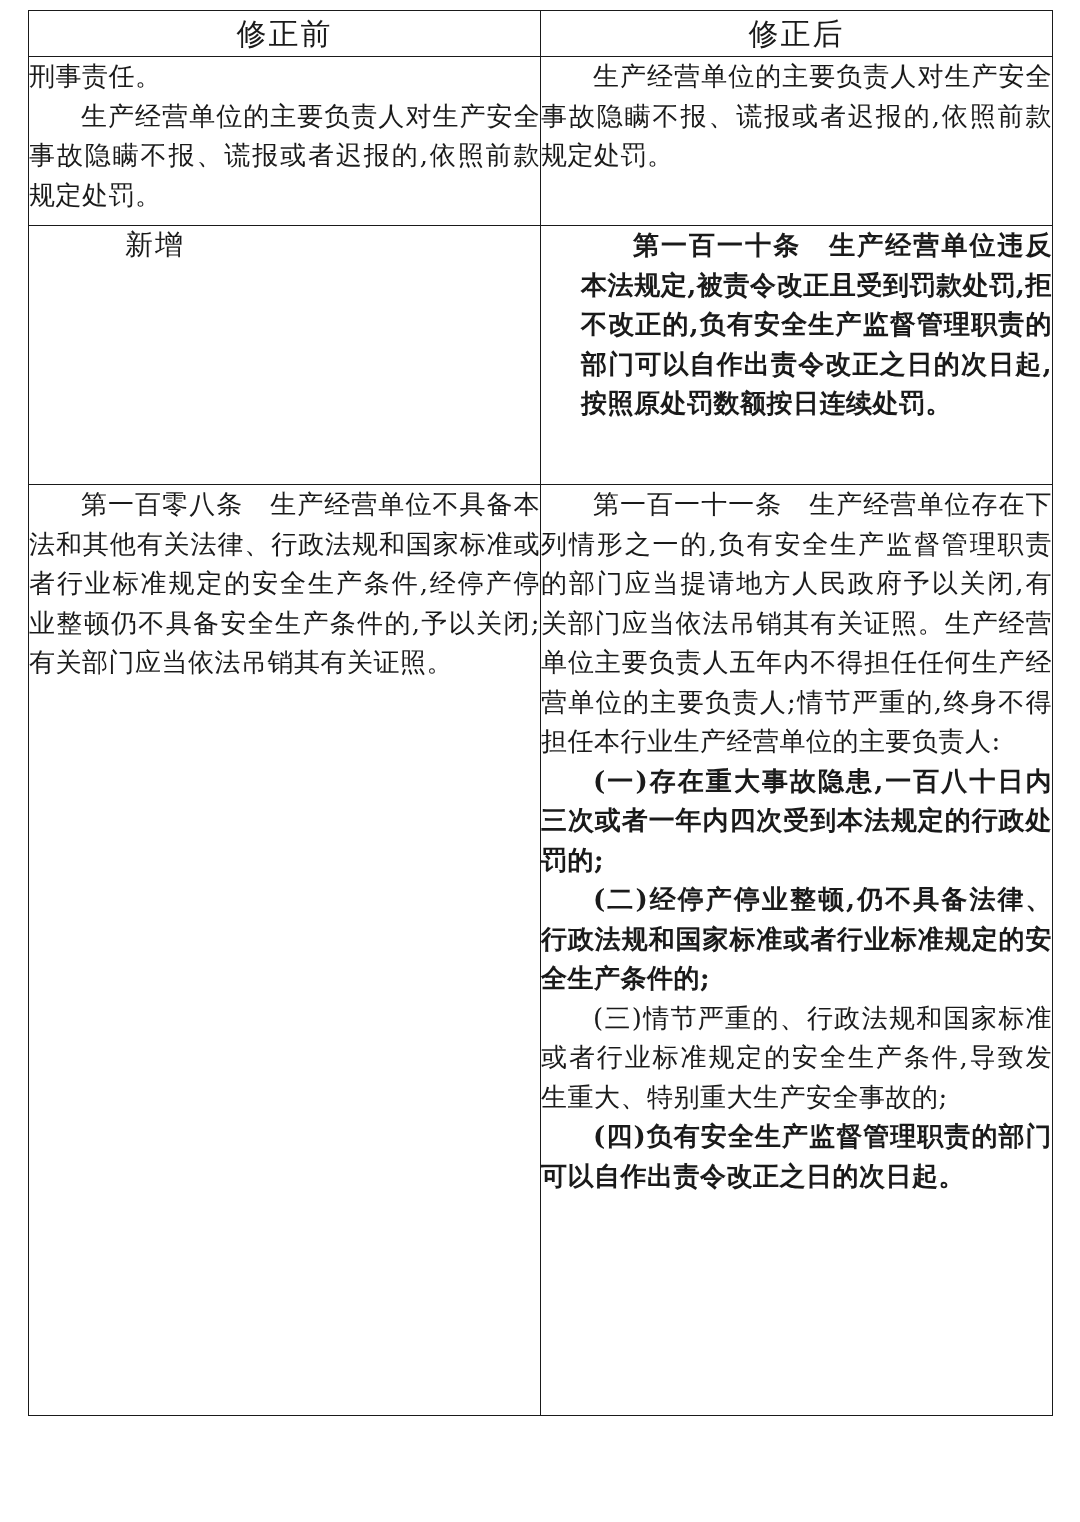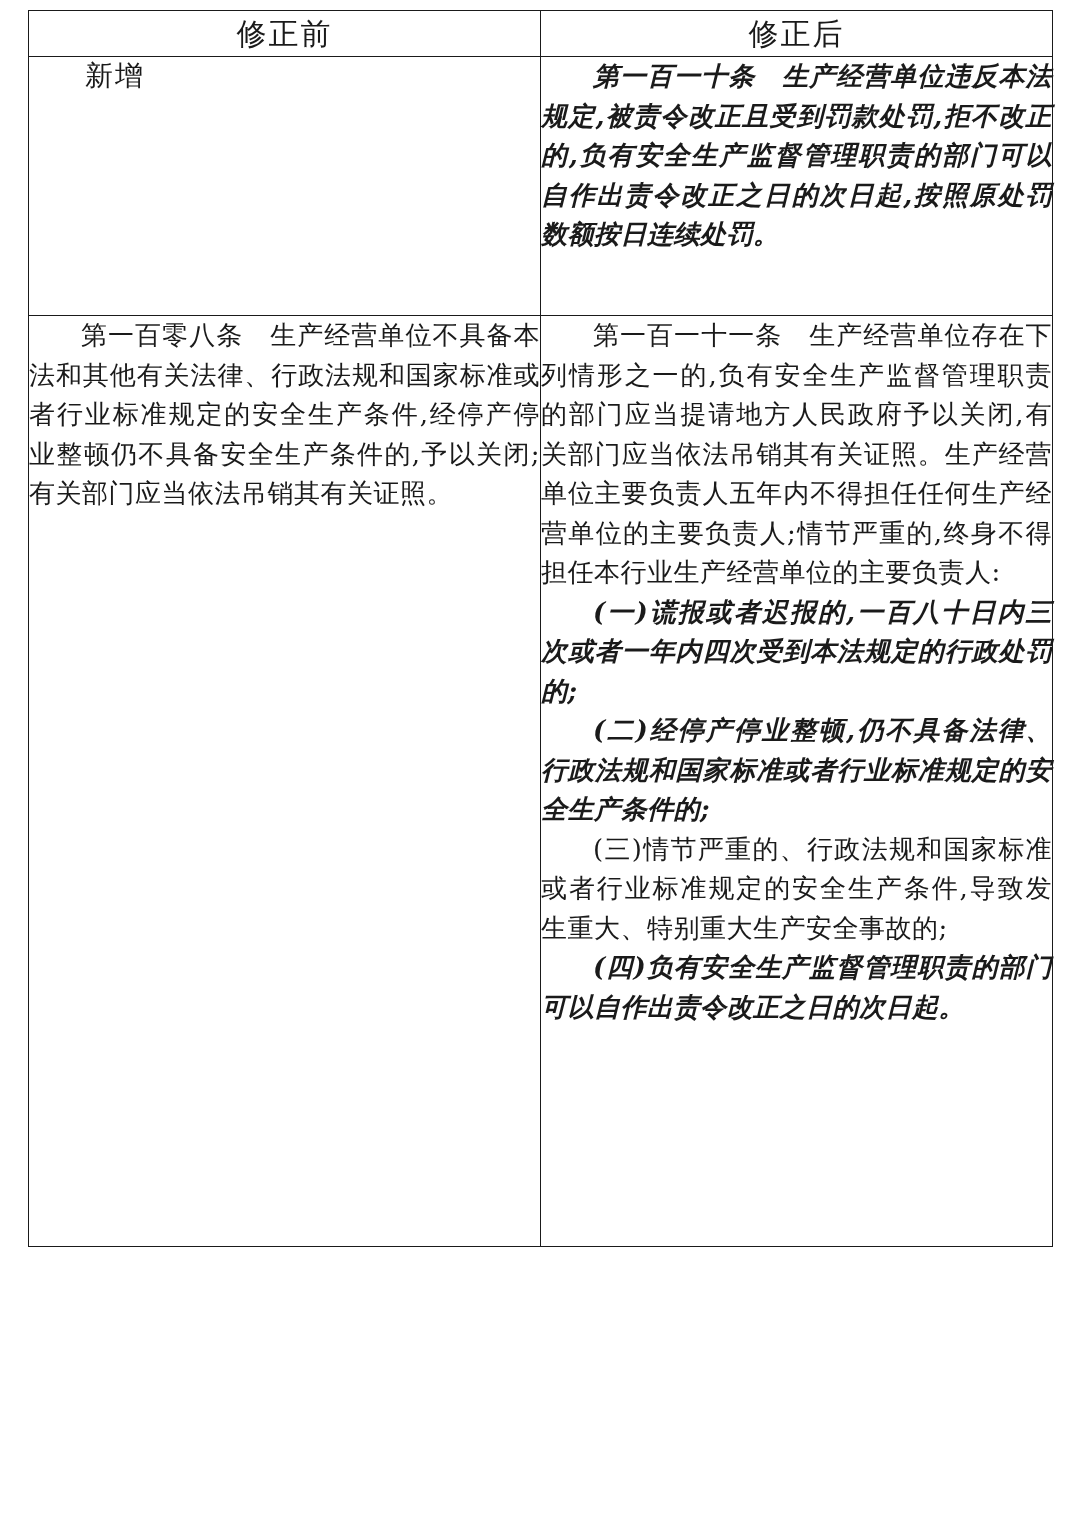--- a/index.html
+++ b/index.html
@@ -47,25 +47,25 @@
   }
   p.para {
     margin: 0;
     font-size: 26px;
     line-height: 1.52;
     letter-spacing: 0.5px;
     text-align: justify;
     text-justify: inter-ideograph;
   }
   p.indent { text-indent: 2em; }
-  .bold { font-weight: bold; font-style: italic; }
+  .bold { font-weight: bold; }
 
   
   tr.r1 td.cell { height: 168px; }
-  tr.r2 td.cell { height: 258px; }
+  tr.r2 td.cell { height: 258px; padding-left: 40px; }
   tr.r3 td.cell { height: 930px; }
 
   td.newlabel {
     padding-top: 26px;
   }
   p.newlabel-text {
     margin: 0;
     font-size: 28px;
     text-indent: 2em;
     letter-spacing: 2px;
@@ -80,37 +80,46 @@
         <col class="c1">
         <col class="c2">
       </colgroup>
     <thead>
       <tr>
         <th class="head">修正前</th>
         <th class="head">修正后</th>
       </tr>
     </thead>
     <tbody>
+      <tr class="r1">
+        <td class="cell">
+          <p class="para">刑事责任。</p>
+          <p class="para indent">生产经营单位的主要负责人对生产安全事故隐瞒不报、谎报或者迟报的,依照前款规定处罚。</p>
+        </td>
+        <td class="cell">
+          <p class="para indent">生产经营单位的主要负责人对生产安全事故隐瞒不报、谎报或者迟报的,依照前款规定处罚。</p>
+        </td>
+      </tr>
 
       <tr class="r2">
         <td class="cell newlabel">
           <p class="newlabel-text">新增</p>
         </td>
         <td class="cell">
           <p class="para indent bold">第一百一十条　生产经营单位违反本法规定,被责令改正且受到罚款处罚,拒不改正的,负有安全生产监督管理职责的部门可以自作出责令改正之日的次日起,按照原处罚数额按日连续处罚。</p>
         </td>
       </tr>
 
       <tr class="r3">
         <td class="cell">
           <p class="para indent">第一百零八条　生产经营单位不具备本法和其他有关法律、行政法规和国家标准或者行业标准规定的安全生产条件,经停产停业整顿仍不具备安全生产条件的,予以关闭;有关部门应当依法吊销其有关证照。</p>
         </td>
         <td class="cell">
           <p class="para indent">第一百一十一条　生产经营单位存在下列情形之一的,负有安全生产监督管理职责的部门应当提请地方人民政府予以关闭,有关部门应当依法吊销其有关证照。生产经营单位主要负责人五年内不得担任任何生产经营单位的主要负责人;情节严重的,终身不得担任本行业生产经营单位的主要负责人:</p>
-          <p class="para indent bold">(一)谎报或者迟报的,一百八十日内三次或者一年内四次受到本法规定的行政处罚的;</p>
+          <p class="para indent bold">(一)存在重大事故隐患,一百八十日内三次或者一年内四次受到本法规定的行政处罚的;</p>
           <p class="para indent bold">(二)经停产停业整顿,仍不具备法律、行政法规和国家标准或者行业标准规定的安全生产条件的;</p>
           <p class="para indent">(三)情节严重的、行政法规和国家标准或者行业标准规定的安全生产条件,导致发生重大、特别重大生产安全事故的;</p>
           <p class="para indent bold">(四)负有安全生产监督管理职责的部门可以自作出责令改正之日的次日起。</p>
         </td>
       </tr>
     </tbody>
   </table>
 </div>
 
 </body></html>

